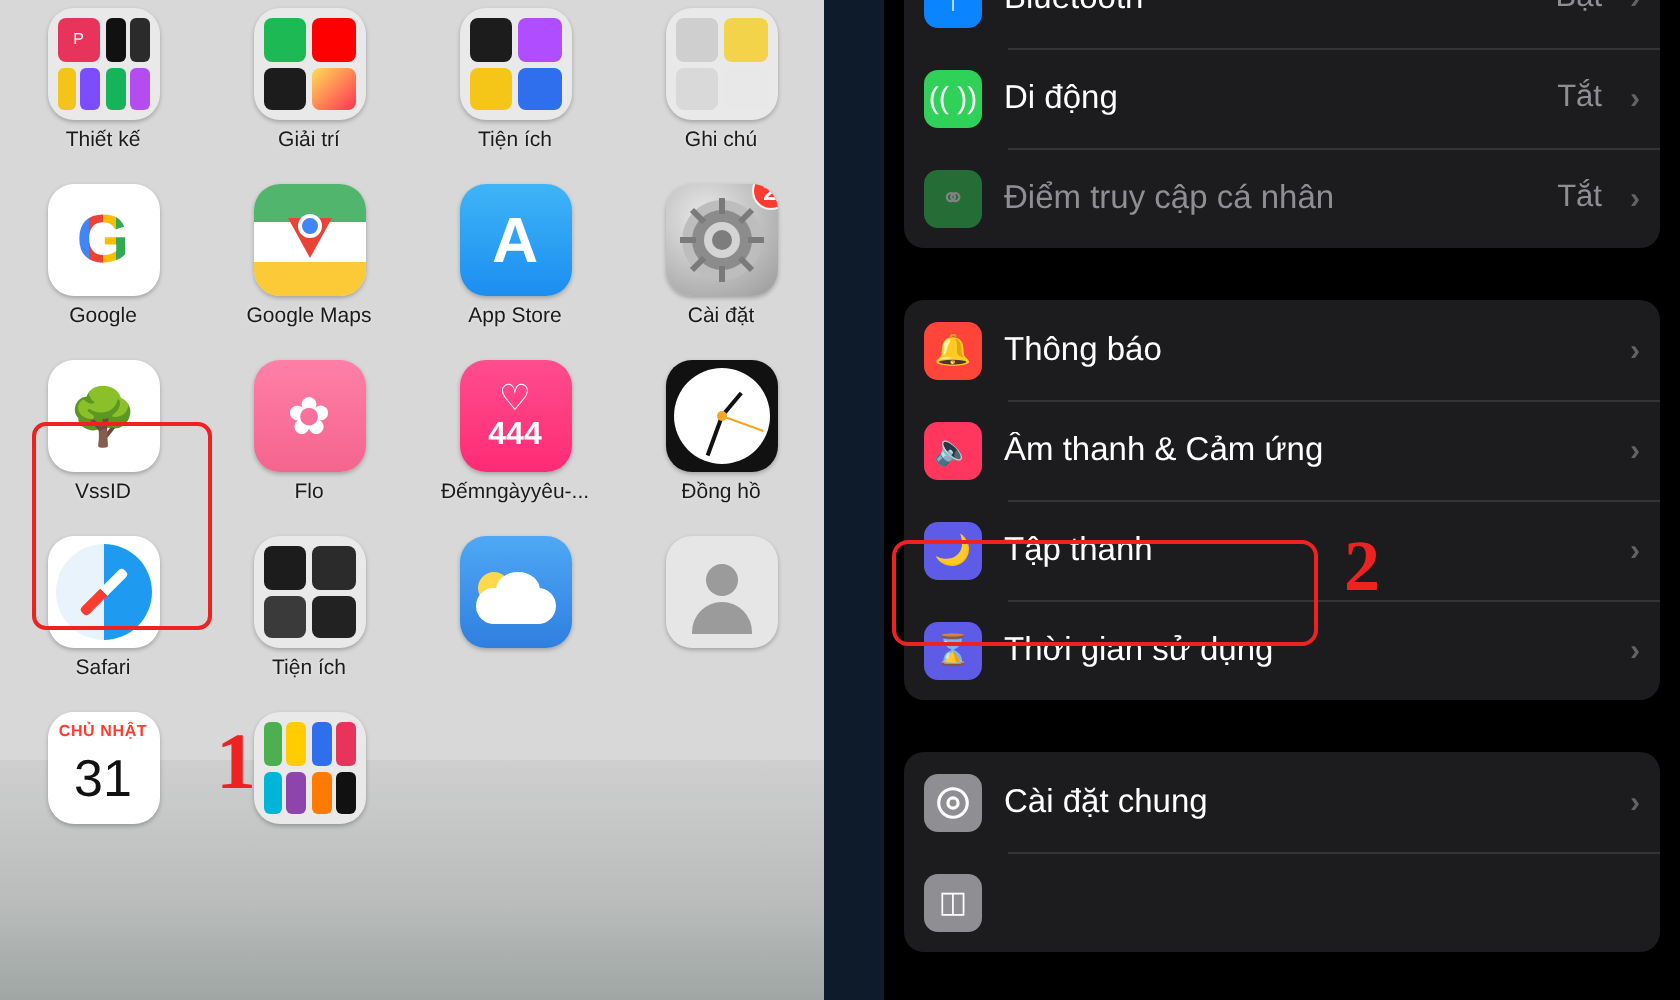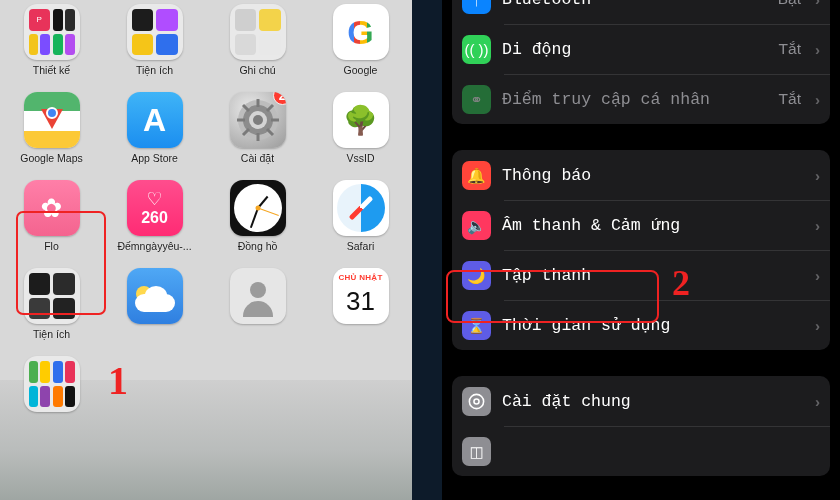--- a/index.html
+++ b/index.html
@@ -147,21 +147,21 @@
   }
   .group{background:#1c1c1e;border-radius:10px;margin:0 10px;overflow:hidden;}
   .row{
     display:flex;align-items:center;gap:11px;
     height:50px;padding:0 10px;position:relative;
   }
   .row + .row:before{
     content:"";position:absolute;left:52px;right:0;top:0;height:1px;background:#343436;
   }
   .sq{width:29px;height:29px;border-radius:7px;flex:0 0 29px;display:flex;align-items:center;justify-content:center;color:#fff;font-size:16px;}
-  .row-title{flex:1;font-size:16.5px;color:#fff;white-space:nowrap;overflow:hidden;text-overflow:ellipsis;font-family:Liberation Mono, monospace;}
+  .row-title{flex:1;font-size:16.5px;color:#fff;white-space:nowrap;overflow:hidden;text-overflow:ellipsis;}
   .row-title.dim{color:#8e8e93;}
   .row-val{font-size:15.5px;color:#8e8e93;margin-right:3px;}
   .chev{color:#636366;font-size:15px;font-weight:bold;}
   .gap-lg{height:26px;}
 
   
   .bt{background:#0a84ff;}
   .cell-ic{background:#30d158;}
   .hotspot{background:#30d158;opacity:.45;}
   .notif{background:#ff453a;}
@@ -197,20 +197,31 @@
             </div>
             <div class="mini-row">
               <div class="mini-cell" style="background:#16b45a"></div>
               <div class="mini-cell" style="background:#b34df0"></div>
             </div>
           </div>
         </div>
         <div class="label">Thiết kế</div>
       </div>
 
+      <div class="cell">
+        <div class="icon folder">
+          <div class="folder-grid">
+            <div class="mini" style="background:#1db954"></div>
+            <div class="mini" style="background:#ff0000"></div>
+            <div class="mini" style="background:#1c1c1c"></div>
+            <div class="mini" style="background:linear-gradient(135deg,#fd5,#f35)"></div>
+          </div>
+        </div>
+        <div class="label">Giải trí</div>
+      </div>
 
       <div class="cell">
         <div class="icon folder">
           <div class="folder-grid">
             <div class="mini" style="background:#1c1c1c"></div>
             <div class="mini" style="background:#b04dff"></div>
             <div class="mini" style="background:#f5c518"></div>
             <div class="mini" style="background:#2f6fed"></div>
           </div>
         </div>
@@ -280,21 +291,21 @@
         <div class="label">VssID</div>
       </div>
       <div class="cell">
         <div class="icon flo">✿</div>
         <div class="label">Flo</div>
       </div>
       <div class="cell">
         <div class="icon d365">
           <div style="display:flex;flex-direction:column;align-items:center;gap:2px;">
             <span class="heart">♡</span>
-            <span class="num">260</span>
+            <span class="num">444</span>
           </div>
         </div>
         <div class="label">Đếmngàyyêu-...</div>
       </div>
 
       <div class="cell">
         <div class="icon clock">
           <div class="face"></div>
             <div class="h"></div>
             <div class="m"></div>

